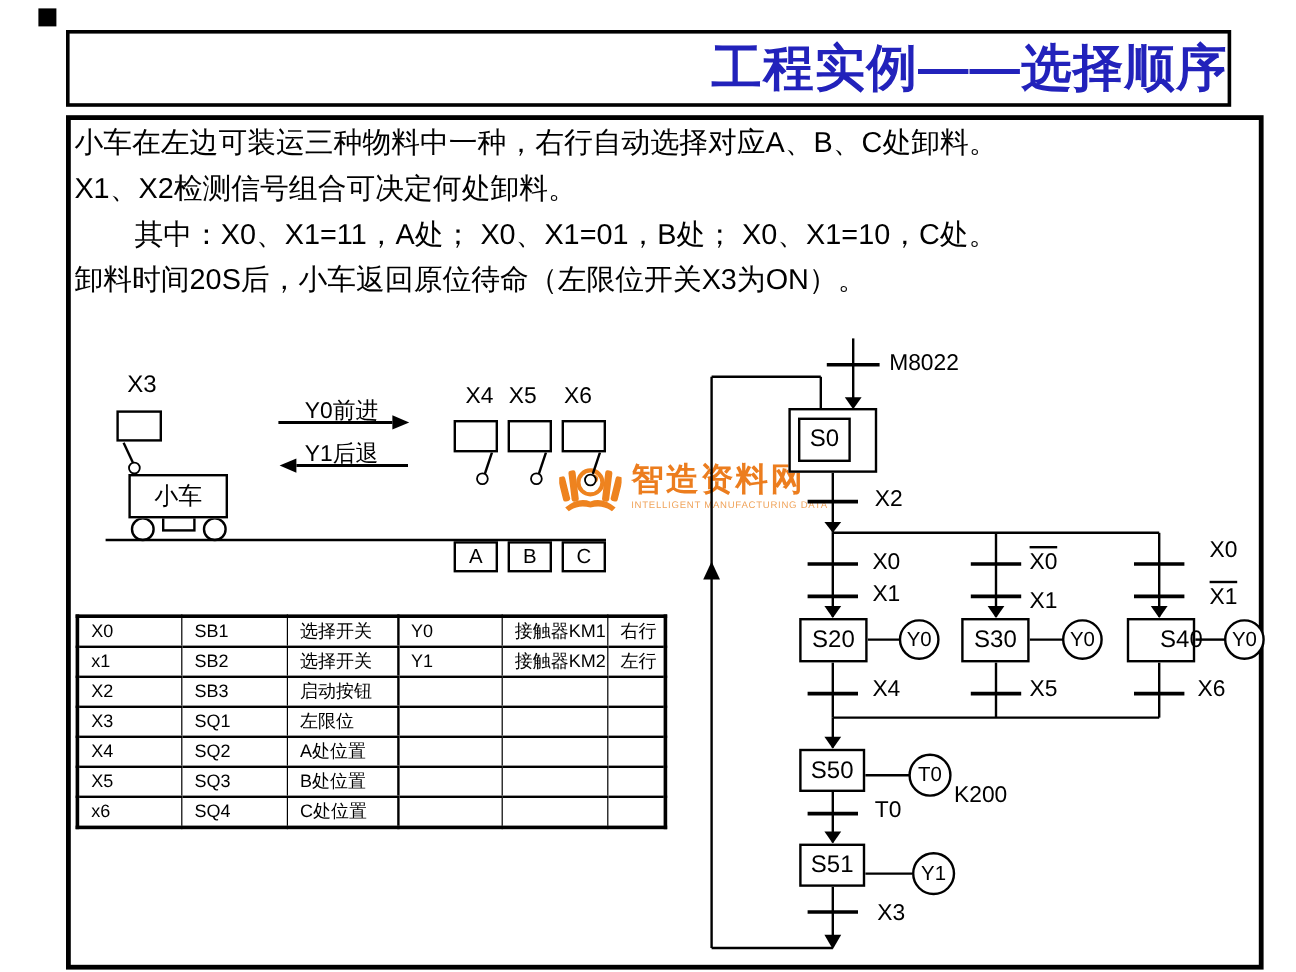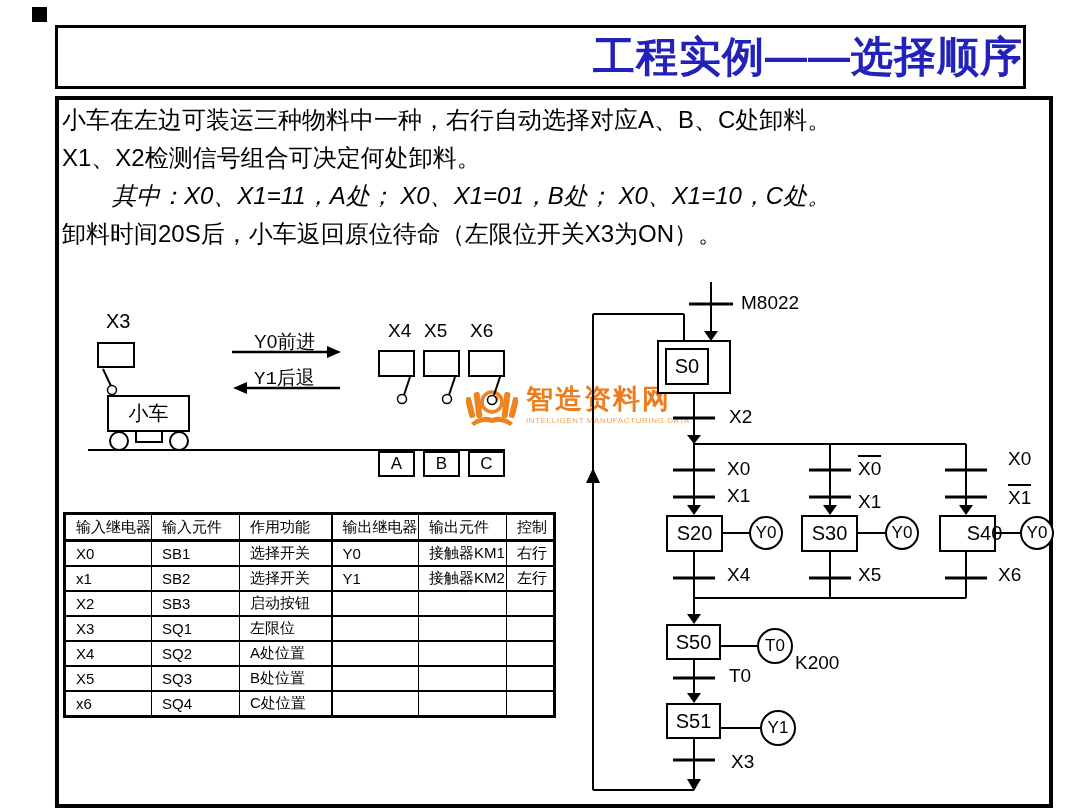--- a/index.html
+++ b/index.html
@@ -5,21 +5,21 @@
   html,body{margin:0;padding:0;background:#fff;}
   .page{position:relative;width:1080px;height:810px;background:#fff;overflow:hidden;
         font-family:"Liberation Sans","DejaVu Sans",sans-serif;color:#000;}
   .corner-square{position:absolute;left:32px;top:7px;width:15px;height:15px;background:#000;}
   .title-box{position:absolute;left:55px;top:25px;width:971px;height:64px;border:3px solid #000;
              box-sizing:border-box;display:flex;align-items:center;z-index:3;background:#fff;justify-content:flex-end;}
   .title-text{font-size:42px;font-weight:bold;color:#2222bb;padding-left:8px;letter-spacing:1px;white-space:nowrap;}
   .content-box{position:absolute;left:55px;top:96px;width:998px;height:712px;border:4px solid #000;
                box-sizing:border-box;z-index:0;background:#fff;}
   .desc{position:absolute;left:62px;top:101px;width:960px;z-index:3;font-size:24px;line-height:38px;}
-  .desc .indent{padding-left:50px;font-style:italic;}
+  .desc .indent{padding-left:50px;}
   .lbl{position:absolute;font-size:19px;white-space:nowrap;z-index:3;}
   .lbl20{position:absolute;font-size:20px;white-space:nowrap;z-index:3;}
   .box{position:absolute;border:2px solid #000;background:#fff;box-sizing:border-box;z-index:3;}
   .state{display:flex;align-items:center;justify-content:center;font-size:20px;}
   .circle{position:absolute;border:2px solid #000;border-radius:50%;background:#fff;box-sizing:border-box;
           display:flex;align-items:center;justify-content:center;font-size:17px;z-index:3;}
   .overbar{display:inline-block;border-top:2px solid #000;padding-top:2px;line-height:1.0;}
   .artwork{position:absolute;left:0;top:0;z-index:2;pointer-events:none;}
   .watermark{position:absolute;left:466px;top:381px;display:flex;align-items:center;z-index:1;}
   .wm-text{margin-left:8px;}
@@ -136,21 +136,21 @@
       <line x1="996" y1="533" x2="1021" y2="533"></line>
       <line x1="721" y1="646" x2="758" y2="646"></line>
       <line x1="721" y1="728" x2="760" y2="728"></line>
     </g>
   </svg>
 
   <span class="lbl20" style="left:106px;top:310px;">X3</span>
   <div class="box" style="left:97px;top:342px;width:38px;height:26px;"></div>
   <div class="box state" style="left:107px;top:395px;width:83px;height:37px;font-size:20px;">小车</div>
   <span class="lbl" style="left:254px;top:329px;">Y0前进</span>
-  <span class="lbl" style="left:254px;top:365px;font-family:Liberation Mono, monospace;">Y1后退</span>
+  <span class="lbl" style="left:254px;top:365px;">Y1后退</span>
   <span class="lbl" style="left:388px;top:320px;">X4</span>
   <span class="lbl" style="left:424px;top:320px;">X5</span>
   <span class="lbl" style="left:470px;top:320px;">X6</span>
   <div class="box" style="left:378px;top:350px;width:37px;height:27px;"></div>
   <div class="box" style="left:423px;top:350px;width:37px;height:27px;"></div>
   <div class="box" style="left:468px;top:350px;width:37px;height:27px;"></div>
   <div class="box state" style="left:378px;top:451px;width:37px;height:26px;font-size:17px;">A</div>
   <div class="box state" style="left:423px;top:451px;width:37px;height:26px;font-size:17px;">B</div>
   <div class="box state" style="left:468px;top:451px;width:37px;height:26px;font-size:17px;">C</div>
 
@@ -189,28 +189,20 @@
   <table class="sigtable">
     <colgroup>
       <col style="width:87px">
         <col style="width:88px">
         <col style="width:92px">
       <col style="width:87px">
         <col style="width:88px">
         <col style="width:48px">
     </colgroup>
     <tbody>
-    <tr class="headrow">
-      <td>输入继电器</td>
-      <td>输入元件</td>
-      <td>作用功能</td>
-      <td class="mid">输出继电器</td>
-      <td>输出元件</td>
-      <td>控制</td>
-    </tr>
     <tr class="datarow">
       <td>X0</td>
       <td>SB1</td>
       <td>选择开关</td>
       <td class="mid">Y0</td>
       <td>接触器KM1</td>
       <td>右行</td>
     </tr>
     <tr class="datarow">
       <td>x1</td>

